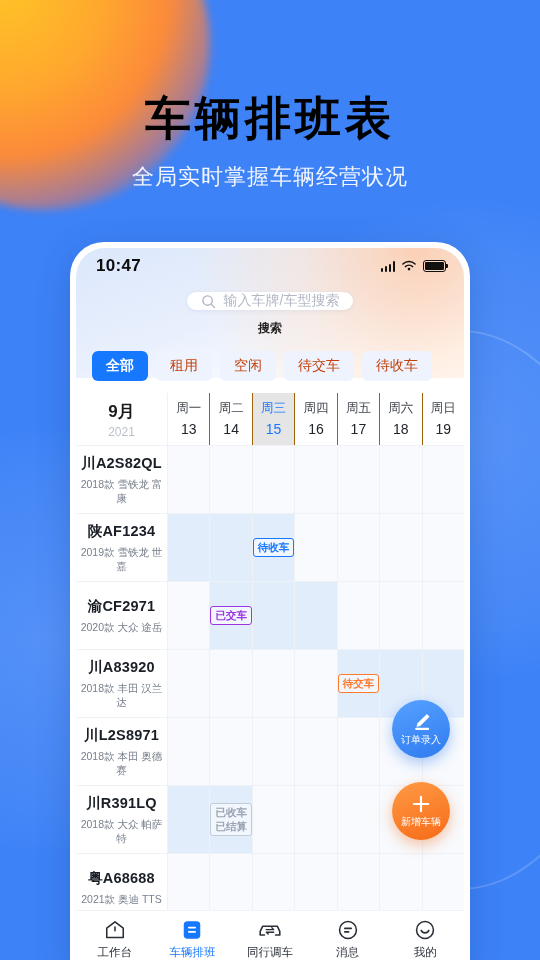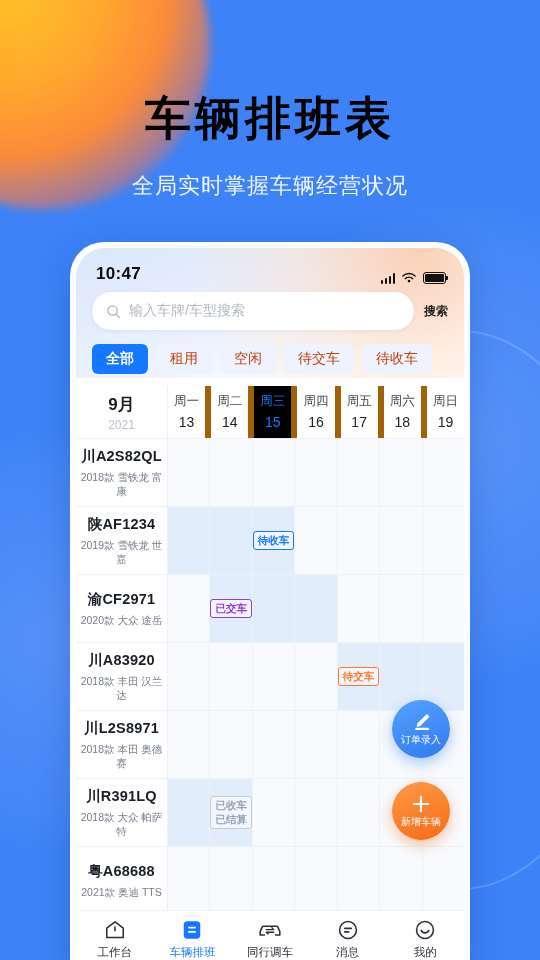--- a/index.html
+++ b/index.html
@@ -39,21 +39,21 @@
   }
 
   
   .hero { position: absolute; left: 0; top: 0; width: 540px; text-align: center; }
   .hero-title {
     margin-top: 88px;
     font-size: 46px; font-weight: bold; color: #000000;
     letter-spacing: 4px;
   }
   .hero-sub {
-    margin-top: 21px;
+    margin-top: 12px;
     font-size: 22px; color: #f0f5ff; letter-spacing: 1px;
   }
 
   
   .phone {
     position: absolute; left: 70px; top: 242px;
     width: 400px; height: 730px;
     background: #ffffff;
     border-radius: 34px 34px 0 0;
     box-shadow: 0 8px 34px rgba(20,50,120,0.22);
@@ -69,21 +69,21 @@
   }
   .top-gradient {
     position: absolute; left: 0; top: 0; width: 100%; height: 130px;
     background:
       radial-gradient(circle at 88% 0%, rgba(255,203,169,0.85) 0%, rgba(255,222,199,0.45) 32%, rgba(255,255,255,0) 62%),
       linear-gradient(160deg, #dbe7fb 0%, #e9f0fd 45%, #ffffff 88%);
   }
   
   .statusbar {
     position: relative; height: 36px;
-    display: flex; align-items: flex-end; justify-content: space-between;
+    display: flex; align-items: center; justify-content: space-between;
     padding: 0 18px 0 20px;
   }
   .clock { font-size: 17px; font-weight: bold; color: #0d0d0d; letter-spacing: 0.3px; }
   .status-icons { display: flex; align-items: center; gap: 6px; }
   .signal { display: flex; align-items: flex-end; gap: 1.5px; height: 11px; }
   .signal i { display: block; width: 2.5px; background: #111; border-radius: 1px; }
   .signal i:nth-child(1){height:4px;} .signal i:nth-child(2){height:6px;}
   .signal i:nth-child(3){height:8px;} .signal i:nth-child(4){height:11px;}
   .battery {
     width: 23px; height: 12px; border: 1.6px solid #111; border-radius: 3px;
@@ -93,20 +93,21 @@
     content:""; position:absolute; right:-3.4px; top:3.4px;
     width:2px; height:4px; background:#111; border-radius:0 1px 1px 0;
   }
   .battery span { display:block; width:100%; height:100%; background:#111; border-radius:1px; }
 
   
   .search-row {
     position: relative;
     display: flex; align-items: center; gap: 10px;
     padding: 8px 16px 0 16px;
+    flex-direction: column;
   }
   .search-box {
     flex: 1; height: 38px; background: #ffffff; border-radius: 19px;
     display: flex; align-items: center; gap: 8px; padding: 0 14px;
     box-shadow: 0 1px 4px rgba(80,110,170,0.10);
   }
   .search-ph { font-size: 14px; color: #b3b8c4; }
   .search-btn { font-size: 12px; font-weight: bold; color: #1f1f1f; white-space: nowrap; }
 
   
@@ -127,24 +128,24 @@
   .srow { display: flex; border-bottom: 1px solid #eef1f6; }
   .scell-head {
     width: 92px; flex: 0 0 92px;
     display: flex; flex-direction: column; align-items: center; justify-content: center;
     padding: 6px 6px; border-right: 1px solid #eef1f6;
   }
   .month { font-size: 17px; font-weight: bold; color: #1a1a1a; }
   .year { font-size: 12px; color: #b9bfcc; margin-top: 2px; }
   .dcell {
     flex: 1 1 0; text-align: center; padding: 7px 0 8px 0;
-    border-right: 6px solid #a16207;
+    border-right: 1px solid #a16207;
   }
   .dcell:last-child { border-right: none; }
-  .dcell.sel { background: #000000; }
+  .dcell.sel { background: #e5e5e5; }
   .dw { font-size: 12.5px; color: #41464f; }
   .dn { font-size: 14px; color: #20242b; margin-top: 4px; }
   .dcell.sel .dw, .dcell.sel .dn { color: #1677ff; }
 
   .vrow { display: flex; border-bottom: 1px solid #eef1f6; min-height: 68px; }
   .vinfo {
     width: 92px; flex: 0 0 92px;
     display: flex; flex-direction: column; align-items: center; justify-content: center;
     text-align: center; padding: 5px 4px; border-right: 1px solid #eef1f6;
   }

